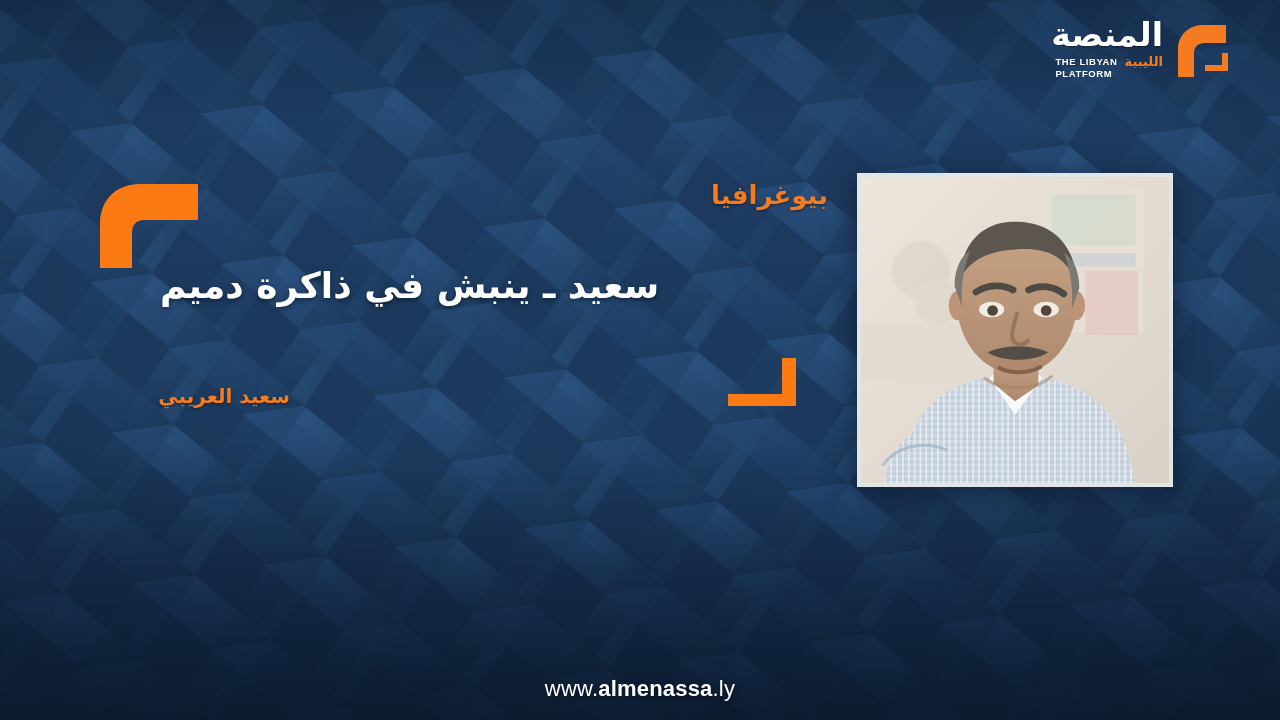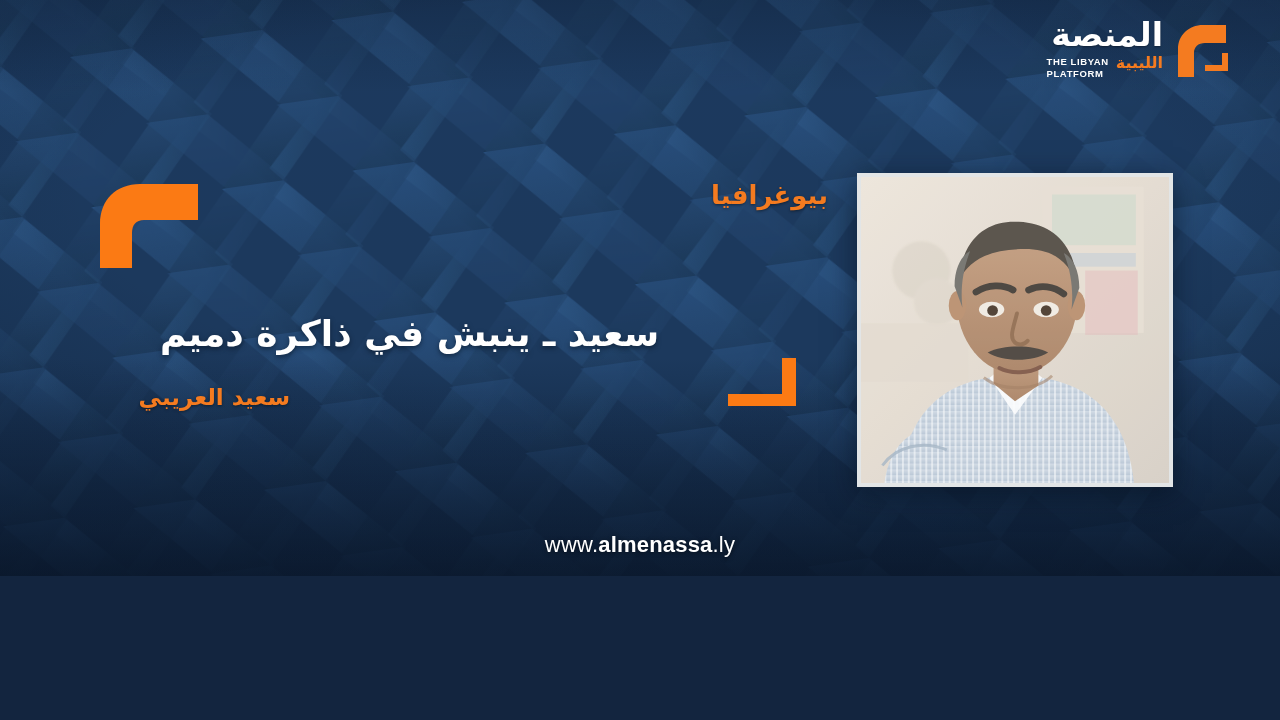--- a/index.html
+++ b/index.html
@@ -7,21 +7,21 @@
 
   html, body {
     width:1280px; height:720px;
     overflow:hidden;
     background:#13253f;
     font-family:"DejaVu Sans","Liberation Sans",sans-serif;
   }
 
   #stage{
     position:relative;
-    width:1280px; height:576px;
+    width:1280px; height:720px;
     overflow:hidden;
     background:#404040;
   }
 
   
   .bg-base{
     position:absolute; inset:0;
     background:#1d3a5f;
   }
   .bg-pattern{
@@ -56,21 +56,21 @@
     letter-spacing:-1px;
     text-shadow:0 1px 2px rgba(0,0,0,.35);
     direction:rtl;
     white-space:nowrap;
   }
   .logo-sub{
     display:flex; align-items:flex-start;
     gap:7px; margin-top:4px;
   }
   .logo-ar2{
-    font-size:16px; font-weight:bold;
+    font-size:13px; font-weight:bold;
     color:#f47b20;
     direction:rtl;
     line-height:1.05;
     white-space:nowrap;
     text-align:right;
   }
   .logo-en{
     font-family:"Liberation Sans",sans-serif;
     font-size:9.5px; font-weight:bold;
     color:#ffffff;
@@ -101,28 +101,27 @@
     position:absolute;
     top:263px; right:600px;
     width:520px;
     text-align:left;
     font-size:36px; font-weight:bold;
     color:#ffffff;
     letter-spacing:0px;
     line-height:1.25;
     text-shadow:0 2px 5px rgba(4,14,28,.55);
     white-space:nowrap;
-    margin-top:48px;
   }
 
   
   .author{
     position:absolute;
     top:384px; right:990px;
-    font-size:23px; font-weight:bold;
+    font-size:20px; font-weight:bold;
     color:#f47b20;
     letter-spacing:1px;
     text-shadow:0 1px 3px rgba(0,0,0,.45);
     white-space:nowrap;
   }
 
   
   .portrait{
     position:absolute;
     left:857px; top:173px;

